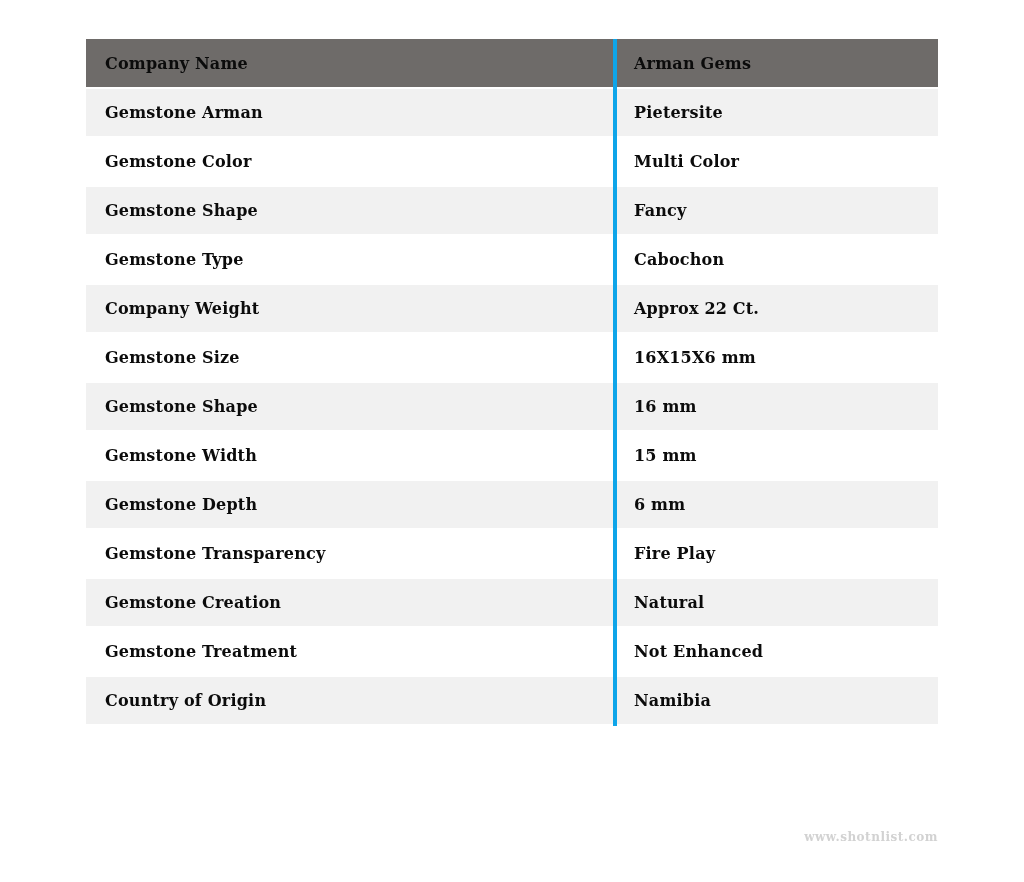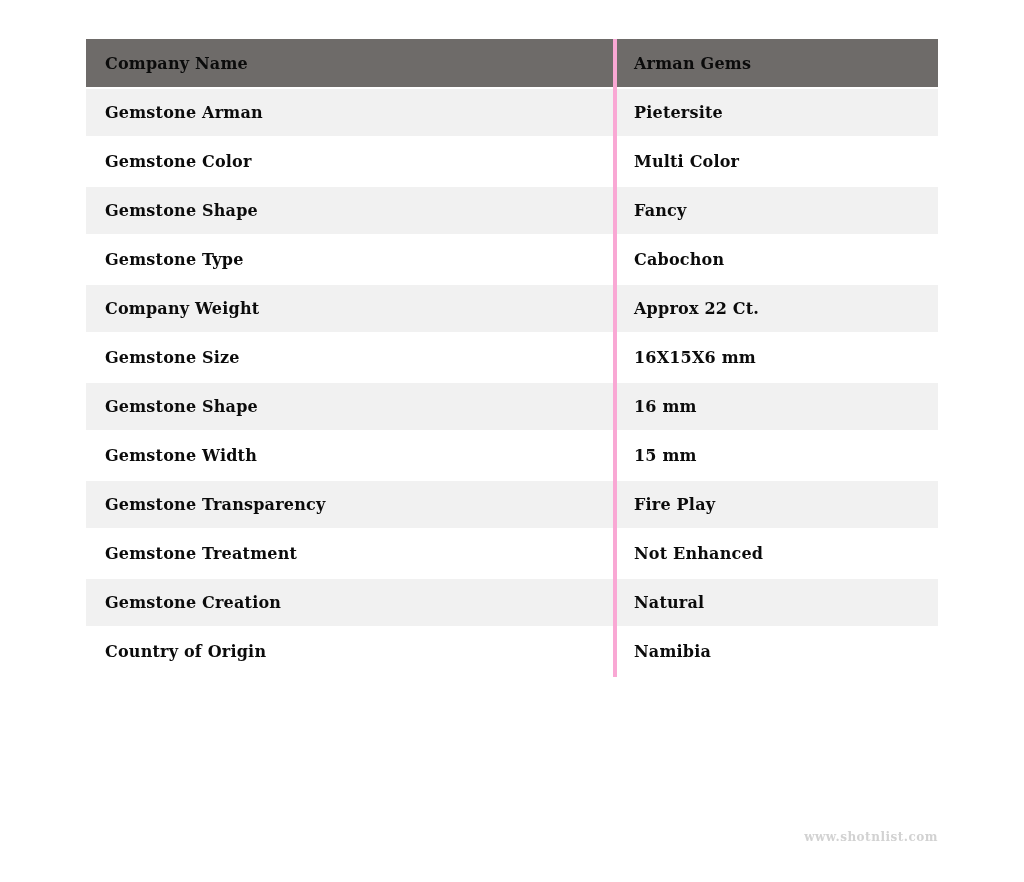--- a/index.html
+++ b/index.html
@@ -34,21 +34,21 @@
     color: #0b0b0b;
     letter-spacing: 0.2px;
     vertical-align: middle;
     padding: 0 8px 0 19px;
     border-bottom: 2px solid #ffffff;
     white-space: nowrap;
     overflow: hidden;
   }
   table.spec-table td.col-label {
     width: 529px; 
-    border-right: 4px solid #f9a8d4;
+    border-right: 4px solid #0ea5e9;
   }
   table.spec-table td.col-value {
     padding-left: 17px;
   }
   table.spec-table thead td {
     background: #6e6b69;
   }
   table.spec-table tbody tr:nth-child(odd) td {
     background: #f1f1f1;
   }
@@ -104,30 +104,34 @@
       </tr>
       <tr>
         <td class="col-label">Gemstone Shape</td>
         <td class="col-value">16 mm</td>
       </tr>
       <tr>
         <td class="col-label">Gemstone Width</td>
         <td class="col-value">15 mm</td>
       </tr>
       <tr>
+        <td class="col-label">Gemstone Depth</td>
+        <td class="col-value">6 mm</td>
+      </tr>
+      <tr>
         <td class="col-label">Gemstone Transparency</td>
         <td class="col-value">Fire Play</td>
       </tr>
       <tr>
+        <td class="col-label">Gemstone Creation</td>
+        <td class="col-value">Natural</td>
+      </tr>
+      <tr>
         <td class="col-label">Gemstone Treatment</td>
         <td class="col-value">Not Enhanced</td>
-      </tr>
-      <tr>
-        <td class="col-label">Gemstone Creation</td>
-        <td class="col-value">Natural</td>
       </tr>
       <tr>
         <td class="col-label">Country of Origin</td>
         <td class="col-value">Namibia</td>
       </tr>
     </tbody>
   </table>
 
   <div class="watermark">www.shotnlist.com</div>
 

